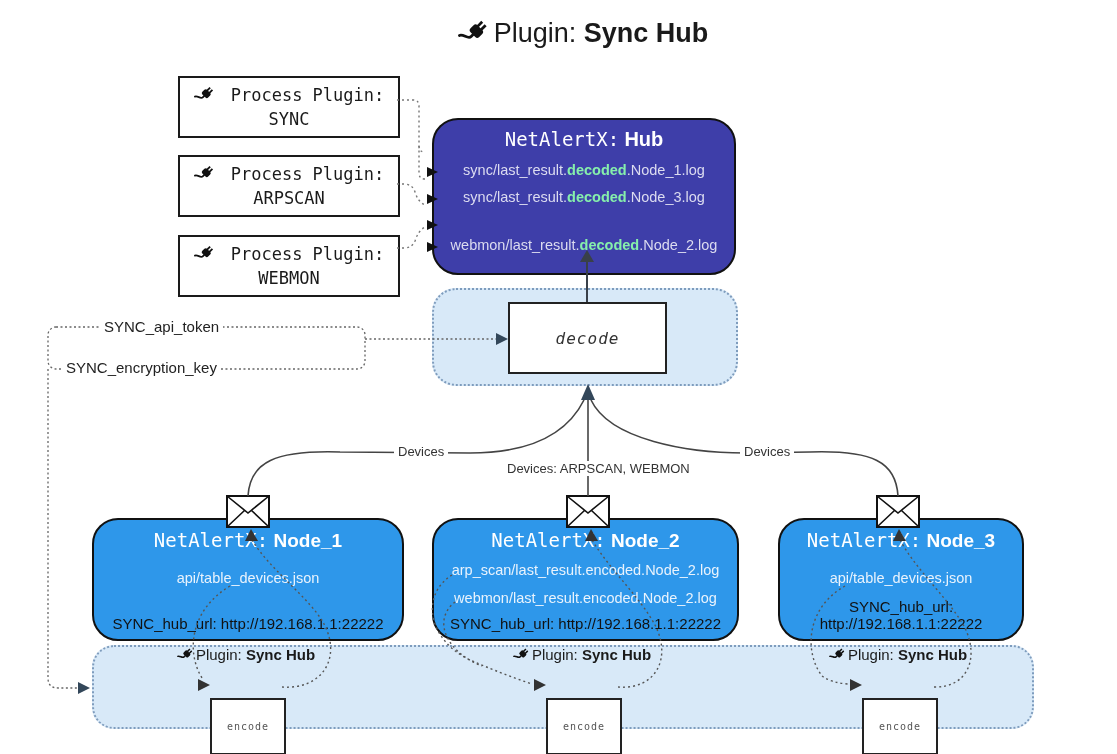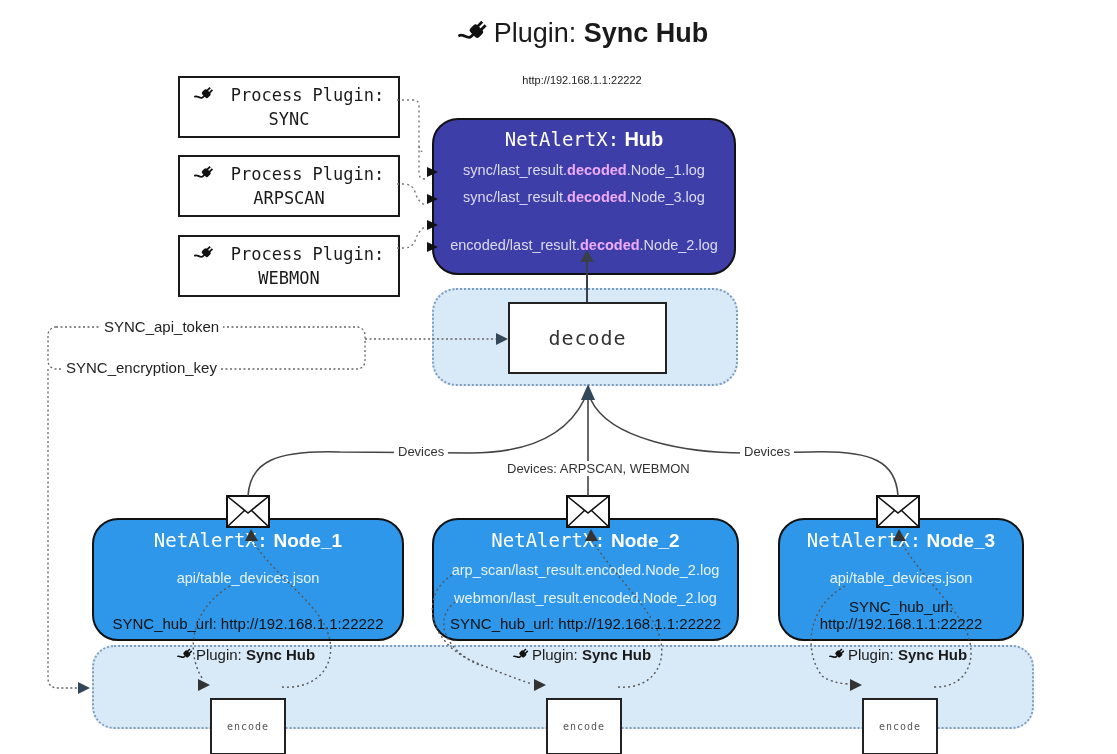--- a/index.html
+++ b/index.html
@@ -23,29 +23,29 @@
         font-size:17px;color:#1a1a1a;line-height:24px;}
   .pbox .row{display:flex;align-items:center;gap:17px;}
 
   
   .hub-url{left:432px;top:74px;width:300px;text-align:center;font-size:11px;color:#222;}
   .hub{left:432px;top:99px;width:300px;height:153px;background:var(--hub-bg);
        border:2px solid #111;border-radius:26px;color:#fff;margin-top:19px;}
   .hub-title{position:absolute;top:8px;left:0;width:100%;text-align:center;font-size:19px;}
   .hub-title b{font-family:"Liberation Sans",sans-serif;font-size:20px;}
   .hub-log{position:absolute;left:0;width:100%;text-align:center;font-size:14.5px;color:#dcdcf0;white-space:nowrap;}
-  .hub-log b{color:#f0abfc;}
+  .hub-log b{color:#86efac;}
   .hub-tri{position:absolute;left:-7px;width:0;height:0;border-top:5px solid transparent;
            border-bottom:5px solid transparent;border-left:11px solid #111;}
 
   
   .panel{background:var(--panel-bg);border:2px dotted var(--panel-border);border-radius:24px;}
   .decode-wrap{left:432px;top:288px;width:302px;height:94px;}
   .white-box{background:#fff;border:2px solid #222;display:flex;align-items:center;justify-content:center;color:#333;}
-  .decode-box{left:508px;top:302px;width:155px;height:68px;font-size:20px;letter-spacing:1px;}
+  .decode-box{left:508px;top:302px;width:155px;height:68px;font-size:16px;letter-spacing:1px;font-style:italic;}
 
   
   .line-label{background:#fff;padding:0 4px;white-space:nowrap;z-index:30;}
   .settings-label{font-size:15px;color:#222;}
   .edge-label{font-size:13px;color:#333;}
 
   
   .node{border:2px solid #111;border-radius:26px;background:var(--node-bg);color:#fff;}
   .node-title{position:absolute;top:9px;left:0;width:100%;text-align:center;font-size:19px;white-space:nowrap;}
   .node-title b{font-family:"Liberation Sans",sans-serif;}
@@ -116,26 +116,25 @@
             <rect x="14.8" y="0.5" width="2.4" height="6.5" fill="#111"></rect>
             <rect x="8.6" y="5.5" width="10.6" height="8.5" rx="2.4" fill="#111"></rect>
             <path d="M14 13.5 v2.8 c0 3.8 -6.5 3 -7.8 6.5" stroke="#111" stroke-width="2.4" fill="none" stroke-linecap="round"></path>
           </g>
         </svg>
         <span class="mono">Process Plugin:</span>
       </div>
     <div class="mono">WEBMON</div>
   </div>
 
-  <div class="abs hub-url">http://192.168.1.1:22222</div>
   <div class="abs hub">
     <div class="hub-title"><span class="mono">NetAlertX:</span> <b>Hub</b></div>
     <div class="hub-log" style="top:42px"><span>sync/last_result.</span><b>decoded</b><span>.Node_1.log</span></div>
     <div class="hub-log" style="top:69px"><span>sync/last_result.</span><b>decoded</b><span>.Node_3.log</span></div>
-    <div class="hub-log" style="top:117px"><span>encoded/last_result.</span><b>decoded</b><span>.Node_2.log</span></div>
+    <div class="hub-log" style="top:117px"><span>webmon/last_result.</span><b>decoded</b><span>.Node_2.log</span></div>
     <span class="hub-tri" style="top:47px"></span>
     <span class="hub-tri" style="top:74px"></span>
     <span class="hub-tri" style="top:100px"></span>
     <span class="hub-tri" style="top:122px"></span>
   </div>
 
   <div class="abs panel decode-wrap"></div>
   <div class="abs white-box decode-box mono">decode</div>
 
   <div class="abs envelope" style="left:225px;top:494px">

